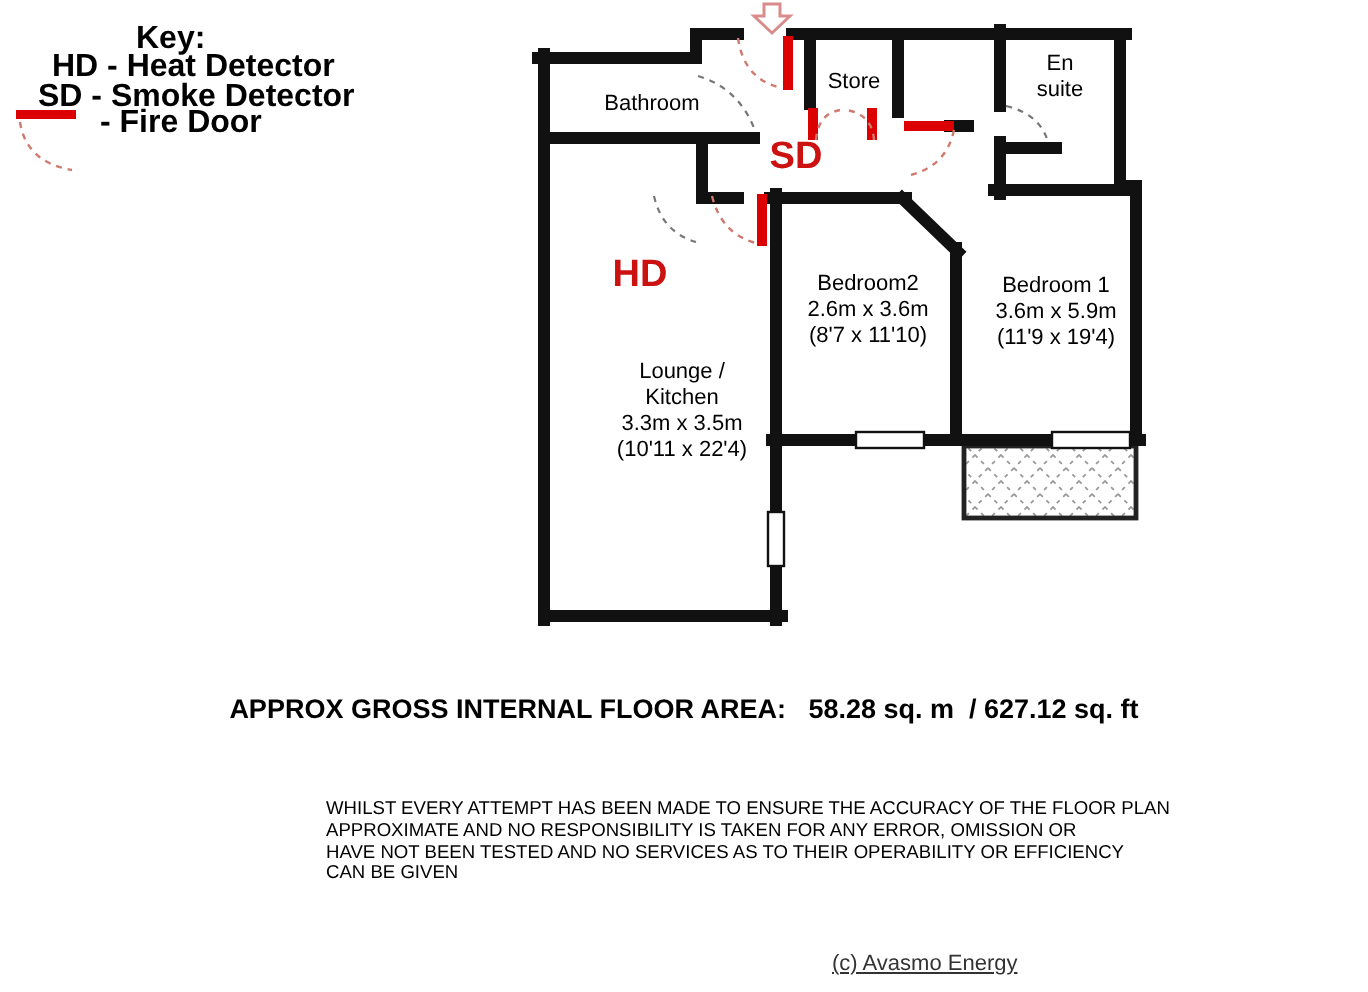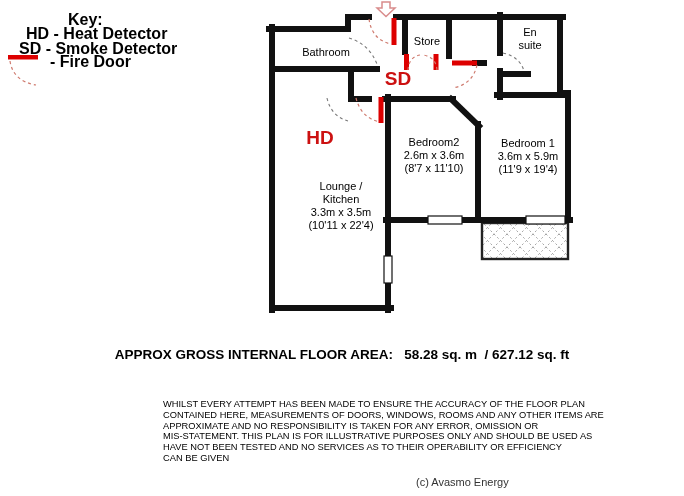--- a/index.html
+++ b/index.html
@@ -123,20 +123,18 @@
   <div>Lounge /</div>
   <div>Kitchen</div>
   <div>3.3m x 3.5m</div>
   <div>(10'11 x 22'4)</div>
 </div>
 
 <div class="abs area-title" style="left:0;top:347px;">APPROX GROSS INTERNAL FLOOR AREA:   58.28 sq. m  / 627.12 sq. ft</div>
 
 <div class="abs" style="left:163px;top:399px;">
   <div class="disc">WHILST EVERY ATTEMPT HAS BEEN MADE TO ENSURE THE ACCURACY OF THE FLOOR PLAN</div>
-  <div class="disc">CONTAINED HERE, MEASUREMENTS OF DOORS, WINDOWS, ROOMS AND ANY OTHER ITEMS ARE</div>
   <div class="disc">APPROXIMATE AND NO RESPONSIBILITY IS TAKEN FOR ANY ERROR, OMISSION OR</div>
-  <div class="disc">MIS-STATEMENT. THIS PLAN IS FOR ILLUSTRATIVE PURPOSES ONLY AND SHOULD BE USED AS</div>
   <div class="disc">HAVE NOT BEEN TESTED AND NO SERVICES AS TO THEIR OPERABILITY OR EFFICIENCY</div>
   <div class="disc">CAN BE GIVEN</div>
 </div>
 
-<div class="abs copyright" style="left:416px;top:476px;">(c) Avasmo Energy</div>
+<div class="abs copyright" style="left:416px;top:476px;text-decoration:underline;">(c) Avasmo Energy</div>
 
 </body></html>

